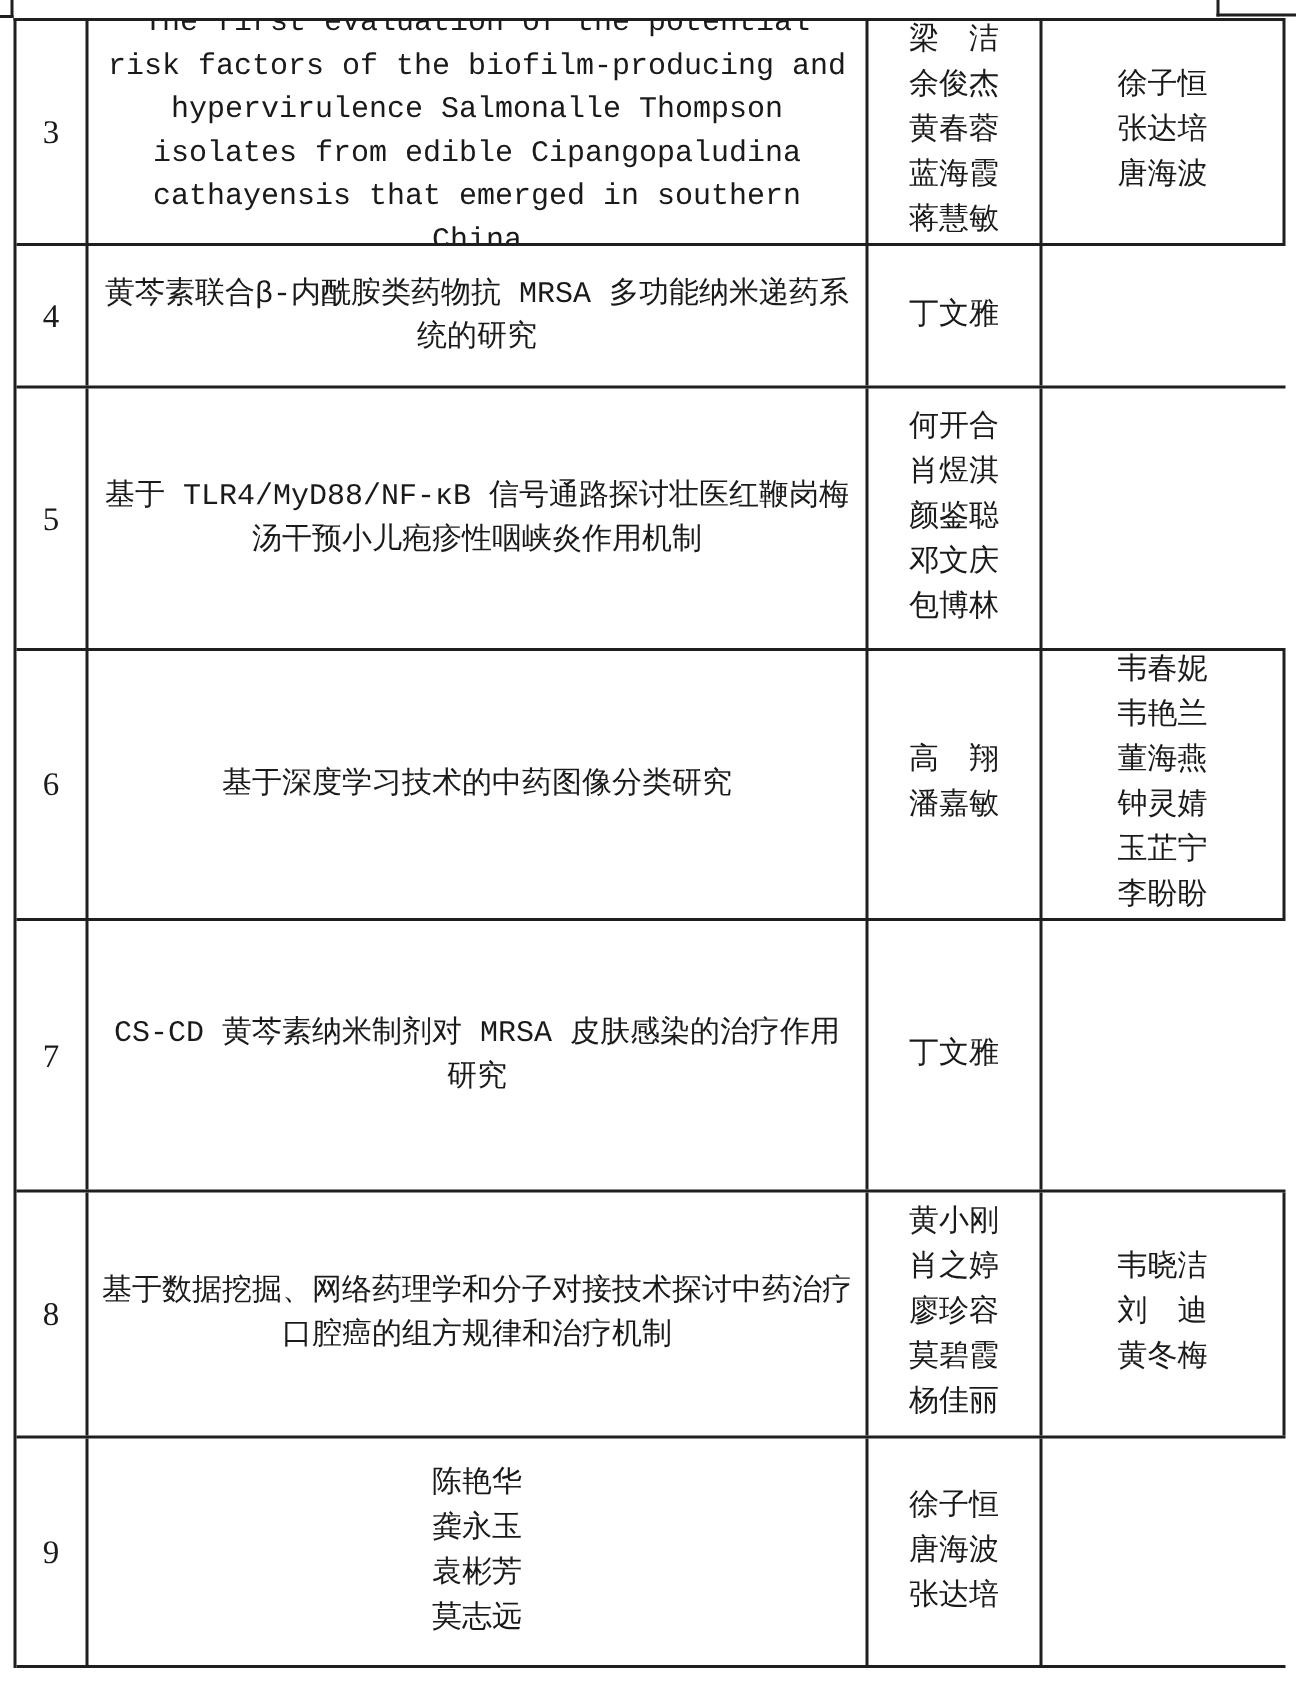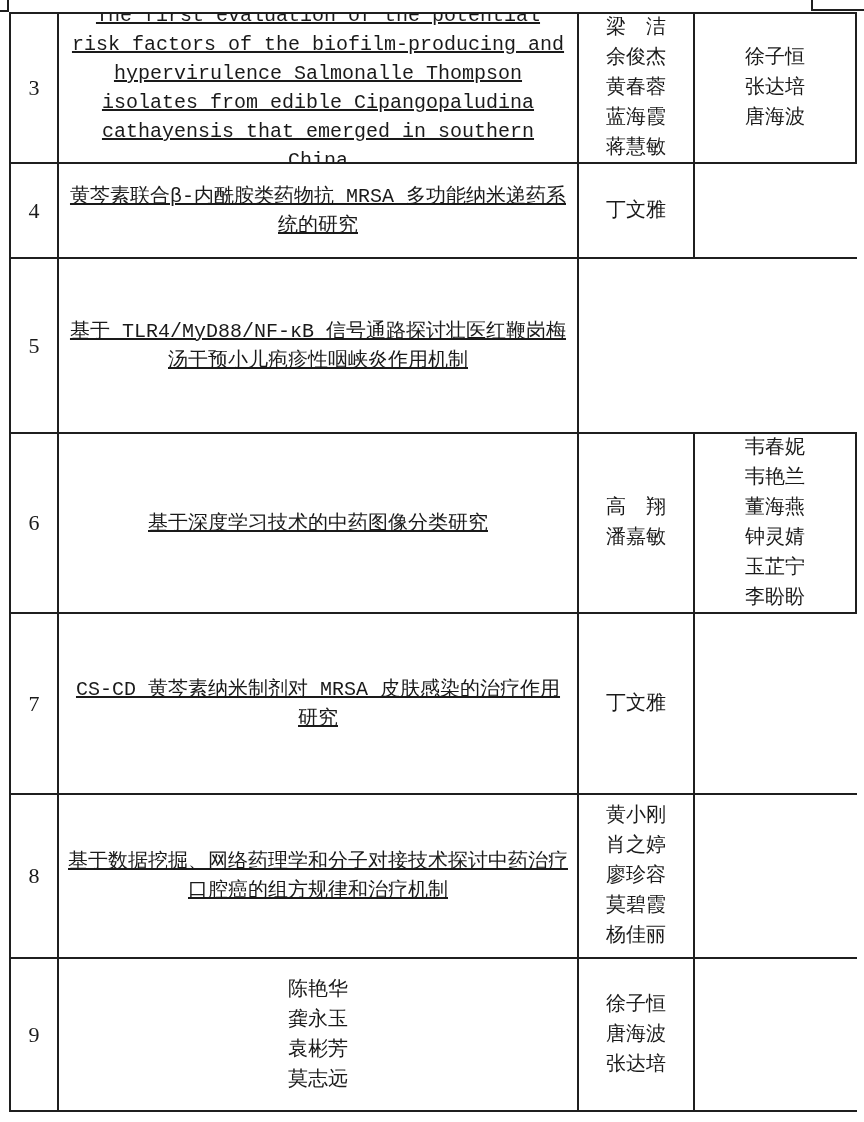--- a/index.html
+++ b/index.html
@@ -61,21 +61,20 @@
   }
   .col-no {
     font-family: "Liberation Serif", serif;
     font-size: 22px;
   }
   .col-title {
     font-family: "Liberation Mono", "DejaVu Sans Mono", monospace;
     font-size: 20px;
     line-height: 29px;
     padding: 2px 8px;
-    text-decoration: underline;
   }
   .col-students, .col-advisors {
     font-family: "Liberation Mono", "DejaVu Sans Mono", monospace;
     font-size: 20px;
     line-height: 30px;
     white-space: pre-line;
     padding: 2px 4px;
   }
 </style>
 </head>
@@ -105,20 +104,25 @@
 
     <div class="tr">
       <div class="td col-no">4</div>
       <div class="td col-title">黄芩素联合β-内酰胺类药物抗 MRSA 多功能纳米递药系统的研究</div>
       <div class="td col-advisors">丁文雅</div>
     </div>
 
     <div class="tr">
       <div class="td col-no">5</div>
       <div class="td col-title">基于 TLR4/MyD88/NF-κB 信号通路探讨壮医红鞭岗梅汤干预小儿疱疹性咽峡炎作用机制</div>
+      <div class="td col-students">何开合
+肖煜淇
+颜鉴聪
+邓文庆
+包博林</div>
     </div>
 
     <div class="tr">
       <div class="td col-no">6</div>
       <div class="td col-title">基于深度学习技术的中药图像分类研究</div>
       <div class="td col-advisors">高　翔
 潘嘉敏</div>
       <div class="td col-students">韦春妮
 韦艳兰
 董海燕
@@ -134,20 +138,23 @@
     </div>
 
     <div class="tr">
       <div class="td col-no">8</div>
       <div class="td col-title">基于数据挖掘、网络药理学和分子对接技术探讨中药治疗口腔癌的组方规律和治疗机制</div>
       <div class="td col-students">黄小刚
 肖之婷
 廖珍容
 莫碧霞
 杨佳丽</div>
+      <div class="td col-advisors">韦晓洁
+刘　迪
+黄冬梅</div>
     </div>
 
     <div class="tr">
       <div class="td col-no">9</div>
       <div class="td col-students">陈艳华
 龚永玉
 袁彬芳
 莫志远</div>
       <div class="td col-advisors">徐子恒
 唐海波

